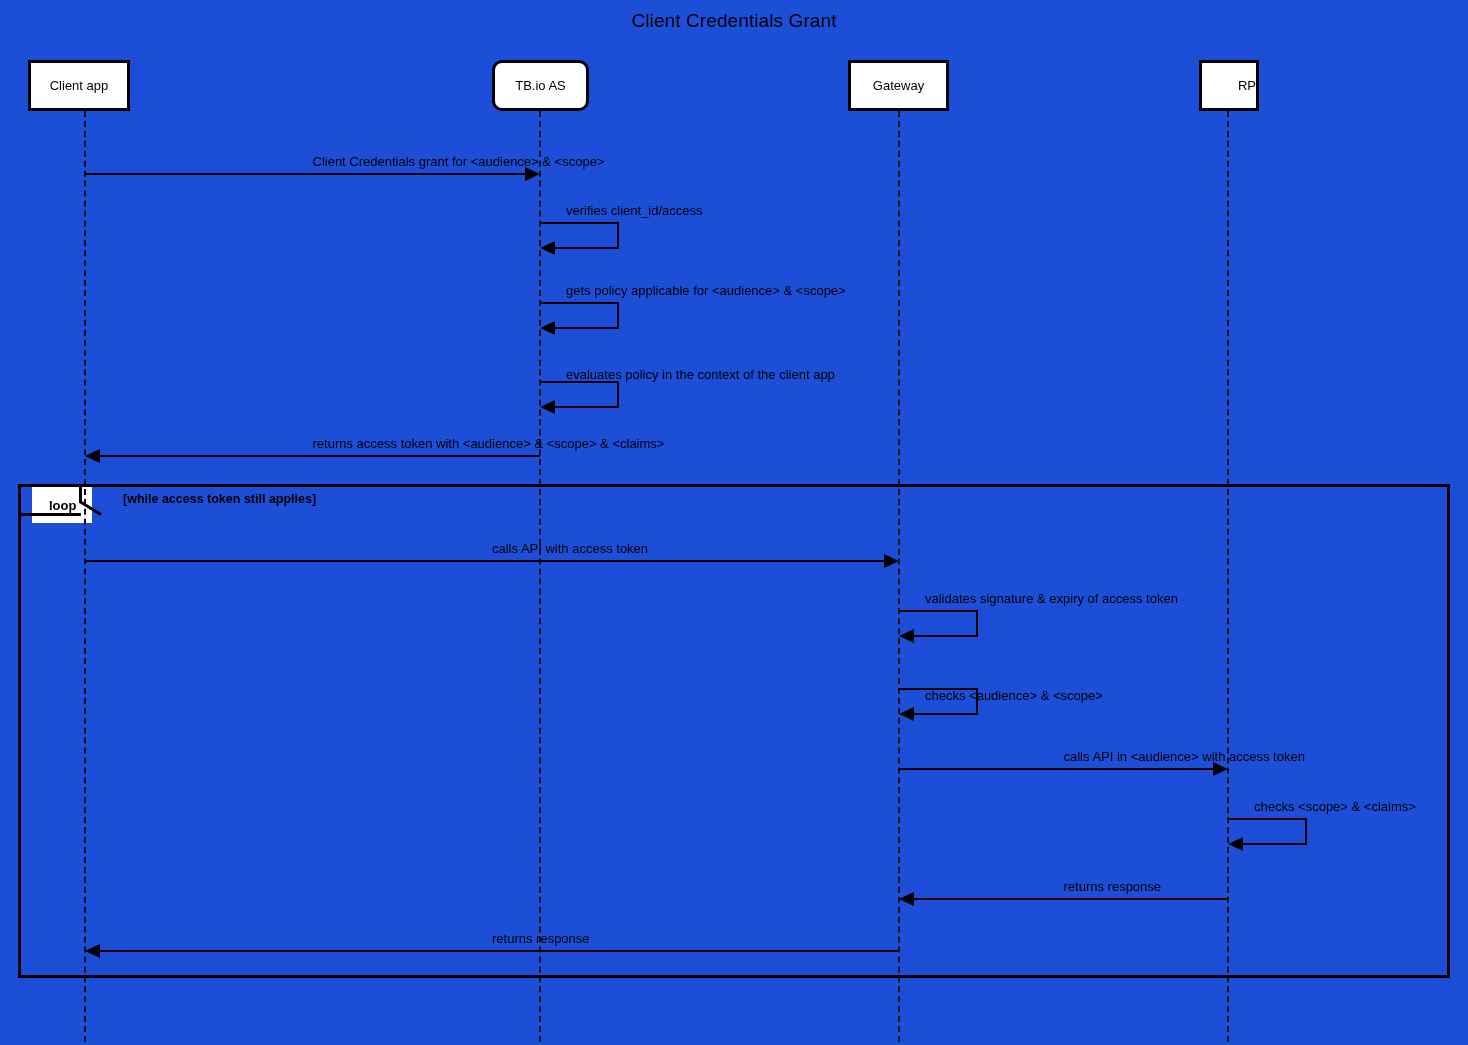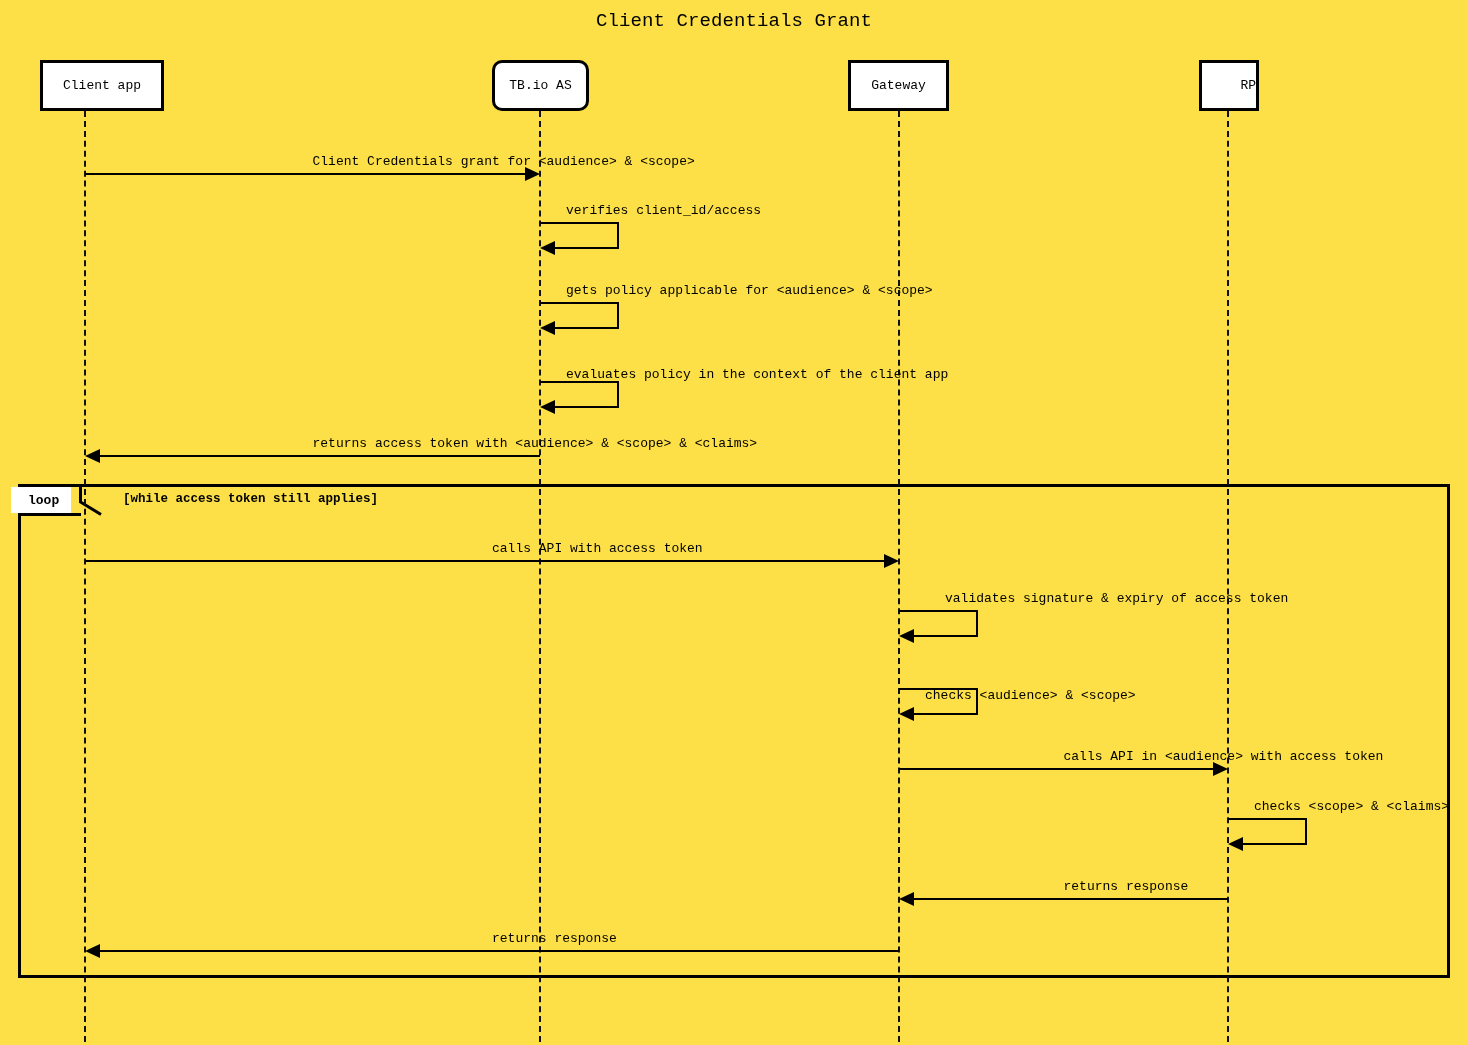--- a/index.html
+++ b/index.html
@@ -8,23 +8,22 @@
     background: #ffffff;
   }
   body {
     font-family: "Liberation Sans", sans-serif;
     color: #000000;
   }
   #canvas {
     position: relative;
     width: 1468px;
     height: 1045px;
-    background: #fde047;
+    background: #1d4ed8;
     overflow: hidden;
-    font-family: Liberation Mono, monospace;
   }
   .title {
     position: absolute;
     left: 0;
     top: 10px;
     width: 1468px;
     text-align: center;
     font-size: 19px;
     color: #000;
     letter-spacing: 0.1px;
@@ -124,30 +123,30 @@
   }
 </style>
 </head>
 <body>
 
 <div id="canvas">
 
   <div class="title">Client Credentials Grant</div>
 
   <div class="frame" id="loop-frame-box" style="left: 18px; top: 484px; width: 1432px; height: 494px;"></div>
-  <div class="frame-tag" id="loop-frame-tag" style="left: 11px; top: 487px; width: 60px; height: 26px;">loop</div>
+  <div class="frame-tag" id="loop-frame-tag" style="left: 32px; top: 487px; width: 60px; height: 36px;">loop</div>
   <div class="frame-tag-border-b" id="loop-tag-b" style="left: 21px; top: 513px; width: 60px;"></div>
   <div class="frame-tag-corner" id="loop-tag-corner" style="left: 79px; top: 486px;">
     <svg width="24" height="30" viewBox="0 0 24 30" xmlns="http://www.w3.org/2000/svg">
       <polyline points="1.5,0 1.5,16 22,28.5" fill="none" stroke="#000" stroke-width="3"></polyline>
     </svg>
   </div>
   <div class="frame-cond" id="loop-frame-cond" style="left: 113px; top: 493px; margin-left: 10px;">[while access token still applies]</div>
 
-  <div class="participant" id="p-client" style="left: 40px; top: 60px; width: 124px; height: 51px;">
+  <div class="participant" id="p-client" style="left: 28px; top: 60px; width: 102px; height: 51px;">
     <span>Client app</span>
   </div>
   <div class="lifeline" id="ll-client" style="left: 84px; top: 111px; height: 931px;"></div>
 
   <div class="participant" id="p-as" style="left: 492px; top: 60px; width: 97px; height: 51px; border-radius: 10px;">
     <span>TB.io AS</span>
   </div>
   <div class="lifeline" id="ll-as" style="left: 539px; top: 111px; height: 931px;"></div>
 
   <div class="participant" id="p-gateway" style="left: 848px; top: 60px; width: 101px; height: 51px;">
@@ -182,21 +181,21 @@
       <div class="msg-line" style="left: 100px; top: 455px; width: 440px;"></div>
       <div class="arrow-head arrow-left" style="left: 85px; top: 449px;"></div>
       <div class="msg-label" style="left: 312.5px; top: 437px; width: 0px; transform: translateX(-50%);">returns access token with &lt;audience&gt; &amp; &lt;scope&gt; &amp; &lt;claims&gt;</div>
       <div class="msg-line" style="left: 85px; top: 560px; width: 799px;"></div>
       <div class="arrow-head arrow-right" style="left: 884px; top: 554px;"></div>
       <div class="msg-label" style="left: 492px; top: 542px; width: 0px; transform: translateX(-50%);">calls API with access token</div>
       <div class="self-top" style="left: 899px; top: 610px; width: 77px;"></div>
       <div class="self-right" style="left: 976px; top: 610px; height: 25px;"></div>
       <div class="self-bottom" style="left: 914px; top: 635px; width: 64px;"></div>
       <div class="arrow-head arrow-left" style="left: 899px; top: 629px;"></div>
-      <div class="msg-label" style="left: 925px; top: 592px; margin-left: 20px;">validates signature &amp; expiry of access token</div>
+      <div class="msg-label" style="left: 925px; top: 592px;">validates signature &amp; expiry of access token</div>
       <div class="self-top" style="left: 899px; top: 688px; width: 77px;"></div>
       <div class="self-right" style="left: 976px; top: 688px; height: 25px;"></div>
       <div class="self-bottom" style="left: 914px; top: 713px; width: 64px;"></div>
       <div class="arrow-head arrow-left" style="left: 899px; top: 707px;"></div>
       <div class="msg-label" style="left: 925px; top: 689px;">checks &lt;audience&gt; &amp; &lt;scope&gt;</div>
       <div class="msg-line" style="left: 899px; top: 768px; width: 314px;"></div>
       <div class="arrow-head arrow-right" style="left: 1213px; top: 762px;"></div>
       <div class="msg-label" style="left: 1063.5px; top: 750px; width: 0px; transform: translateX(-50%);">calls API in &lt;audience&gt; with access token</div>
       <div class="self-top" style="left: 1228px; top: 818px; width: 77px;"></div>
       <div class="self-right" style="left: 1305px; top: 818px; height: 25px;"></div>

